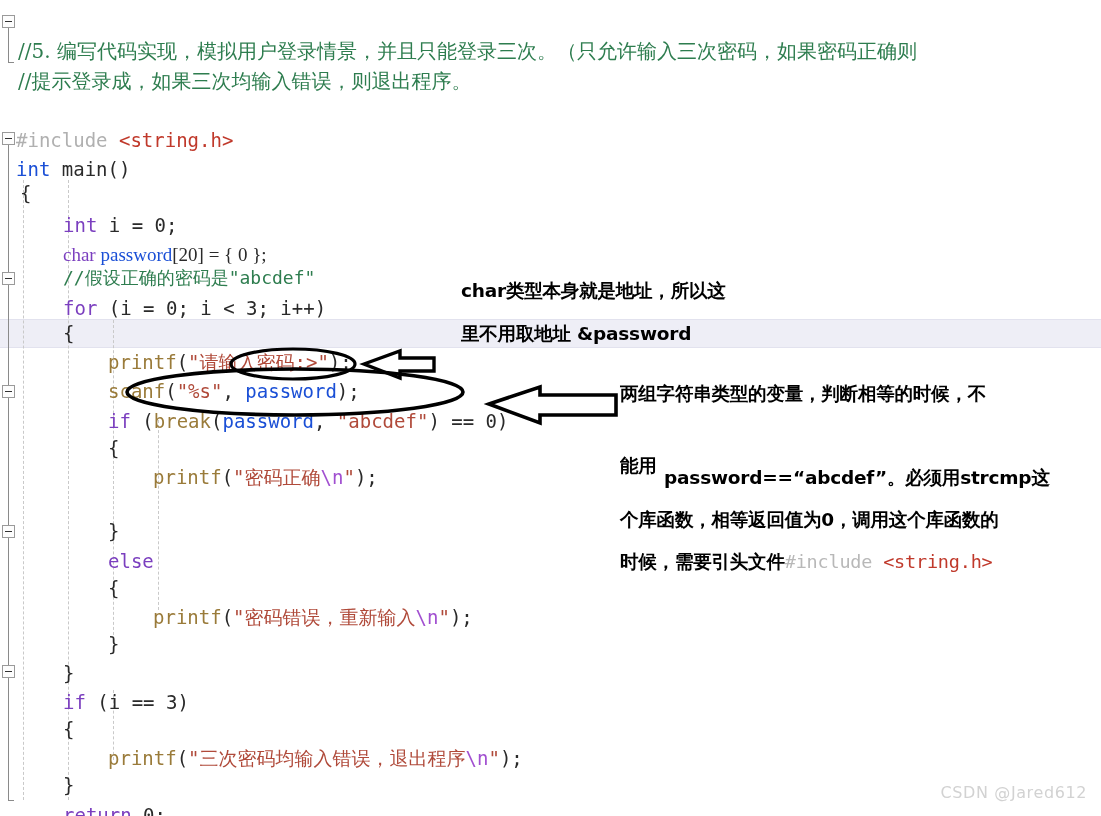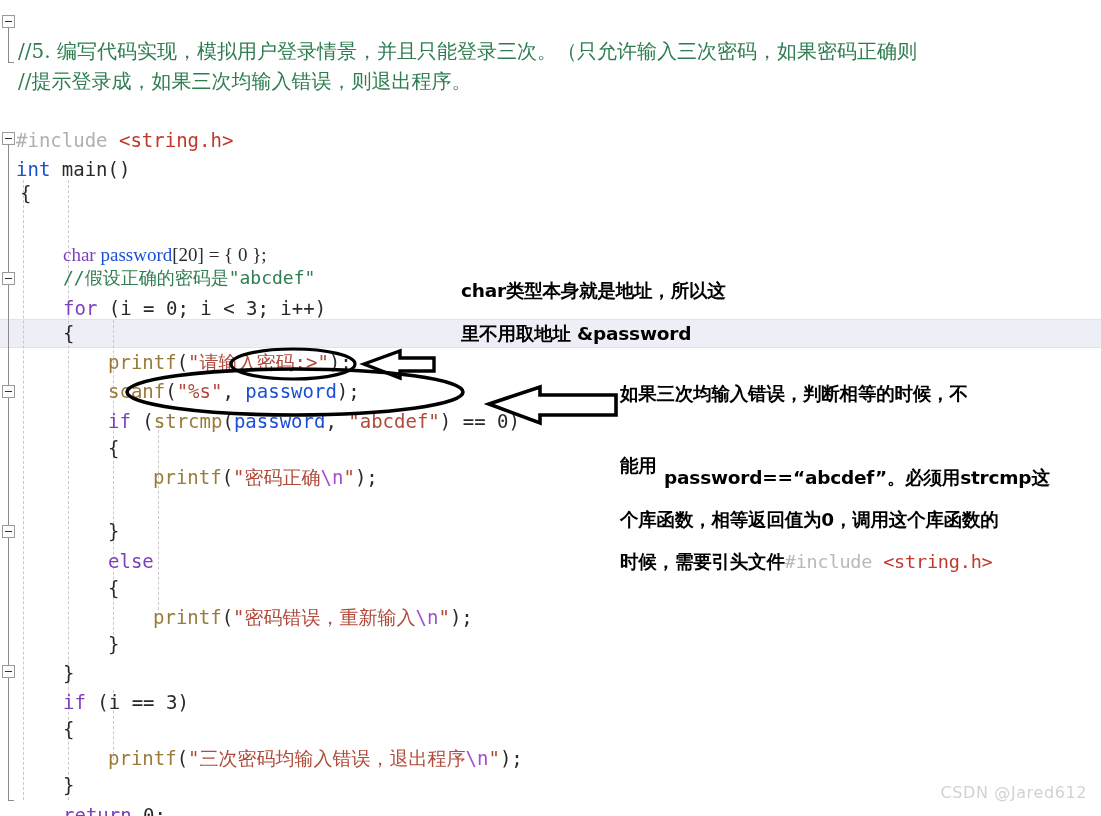--- a/index.html
+++ b/index.html
@@ -183,20 +183,23 @@
   </div>
 
   <div class="code-line" style="top:126px;">
     <span class="code-text" style="left:16px;"><span class="typ">int</span><span> </span><span class="ident">main</span><span class="punc">()</span></span>
   </div>
 
   <div class="code-line" style="top:150px;">
     <span class="code-text" style="left:20px;">{</span>
   </div>
 
+  <div class="code-line" style="top:182px;">
+    <span class="code-text" style="left:63px;"><span class="kw">int</span><span class="ident"> i = 0;</span></span>
+  </div>
 
   <div class="code-line" style="top:211px;font-family:Liberation Serif, serif;">
     <span class="code-text" style="left:63px;"><span class="kw">char</span><span class="typ"> password</span><span class="ident">[20] = { 0 };</span></span>
   </div>
 
   <div class="code-line" style="top:234px;">
     <span class="code-text cmt" style="left:63px; font-size:18px;">//假设正确的密码是"abcdef"</span>
   </div>
 
   <div class="code-line" style="top:265px;">
@@ -209,21 +212,21 @@
 
   <div class="code-line" style="top:319px;">
     <span class="code-text" style="left:108px;"><span class="fn">printf</span><span class="punc">(</span><span class="str">"请输入密码:&gt;"</span><span class="punc">)</span><span class="punc">;</span></span>
   </div>
 
   <div class="code-line" style="top:348px;">
     <span class="code-text" style="left:108px;"><span class="fn">scanf</span><span class="punc">(</span><span class="str">"%s"</span><span class="punc">, </span><span class="typ">password</span><span class="punc">)</span><span class="punc">;</span></span>
   </div>
 
   <div class="code-line" style="top:378px;">
-    <span class="code-text" style="left:108px;"><span class="kw">if</span><span class="punc"> </span><span class="punc">(</span><span class="fn">strcmp</span><span class="punc">(</span><span class="typ">password</span><span class="punc">, </span><span class="str">"abcdef"</span><span class="punc">)</span><span class="ident"> == 0)</span></span>
+    <span class="code-text" style="left:108px;"><span class="kw">if</span><span class="punc"> </span><span class="punc">(</span><span class="fn">break</span><span class="punc">(</span><span class="typ">password</span><span class="punc">, </span><span class="str">"abcdef"</span><span class="punc">)</span><span class="ident"> == 0)</span></span>
   </div>
 
   <div class="code-line" style="top:405px;">
     <span class="code-text" style="left:108px;">{</span>
   </div>
 
   <div class="code-line" style="top:434px;">
     <span class="code-text" style="left:153px;"><span class="fn">printf</span><span class="punc">(</span><span class="str">"密码正确</span><span class="esc">\n</span><span class="str">"</span><span class="punc">)</span><span class="punc">;</span></span>
   </div>
 
@@ -285,19 +288,19 @@
   <ellipse cx="295" cy="392" rx="168" ry="23" fill="none" stroke="#000" stroke-width="3.6"></ellipse>
 
   <path d="M 364 364 L 400 351 L 400 358 L 434 358 L 434 371 L 400 371 L 400 378 Z" fill="none" stroke="#000" stroke-width="3.4" stroke-linejoin="miter"></path>
 
   <path d="M 489 404 L 540 387 L 540 395 L 616 395 L 616 415 L 540 415 L 540 423 Z" fill="none" stroke="#000" stroke-width="3.6" stroke-linejoin="miter"></path>
 </svg>
 
 <div class="annot" style="left:461px; top:278px;">char类型本身就是地址，所以这</div>
 <div class="annot" style="left:461px; top:321px;">里不用取地址 &amp;password</div>
 
-<div class="annot" style="left:620px; top:381px;">如果三次均输入错误，判断相等的时候，不</div>
+<div class="annot" style="left:620px; top:381px;">两组字符串类型的变量，判断相等的时候，不</div>
 <div class="annot" style="left:620px; top:429px;margin-top:24px;">能用</div>
 <div class="annot" style="left:620px; top:465px;margin-left:44px;">password==“abcdef”。必须用strcmp这</div>
 <div class="annot" style="left:620px; top:507px;">个库函数，相等返回值为0，调用这个库函数的</div>
 <div class="annot" style="left:620px; top:549px;"><span>时候，需要引头文件</span><span class="annot-code"><span class="pp2">#include</span> <span class="ppf2">&lt;string.h&gt;</span></span></div>
 
 <div id="watermark">CSDN @Jared612</div>
 
 </body></html>

